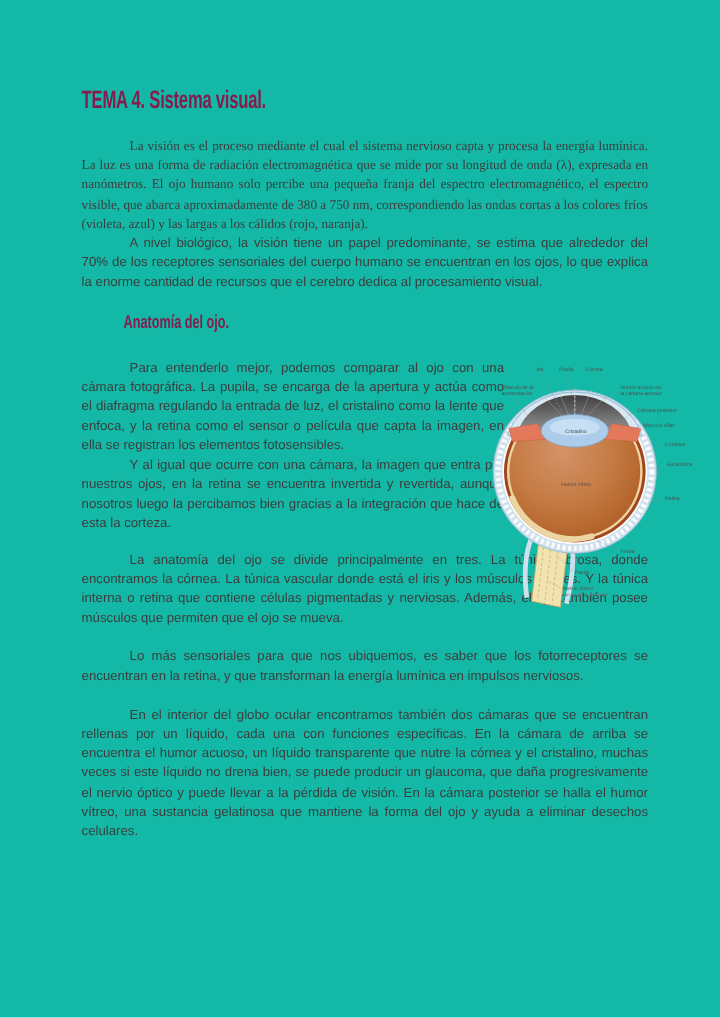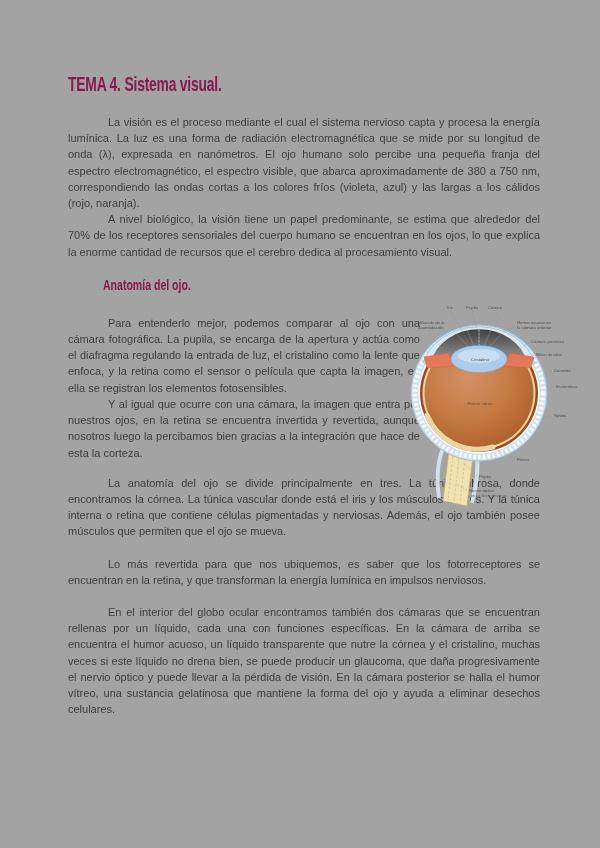--- a/index.html
+++ b/index.html
@@ -1,35 +1,35 @@
 <!DOCTYPE html>
 <html style="--heading_color: #871b4d; --body_color: #3d3d3d;"><head>
 <meta charset="utf-8">
 <style>
   html,body { margin:0; padding:0; background:#ffffff; }
   .page {
-    position:relative; width:600px; height:848px; background:#a3a3a3;
+    position:relative; width:600px; height:848px; background:#14b8a6;
     font-family:"Liberation Sans", sans-serif; overflow:hidden;
   }
   .content { position:absolute; left:68px; top:0; width:472px; }
   .doc-title {
     margin:73px 0 0 0; font-size:21px; line-height:1; font-weight:bold;
     letter-spacing:-0.3px; color:var(--heading_color,#871b4d);
     transform:scaleX(0.66); transform-origin:left top; white-space:nowrap;
   }
   .section-heading {
     margin:16px 0 0 35px; font-size:15.5px; line-height:1.1; font-weight:bold;
     color:var(--heading_color,#871b4d);
     transform:scaleX(0.68); transform-origin:left top; white-space:nowrap;
   }
   p.body {
     margin:0; font-size:11px; line-height:16.2px; color:var(--body_color,#3d3d3d);
     text-align:justify; text-indent:40px;
   }
-  p.mt-intro { margin-top:20px; }
+  p.mt-intro { margin-top:20px;font-family:Liberation Serif, serif; }
   p.mt-after-heading { margin-top:22px; }
   p.mt-block1 { margin-top:14px; }
   p.mt-block2 { margin-top:16px; }
   p.narrow { margin-right:120px; }
   p.body .b { font-weight:normal; }
   .diagram {
     position:absolute; top:300px; left:398px; width:200px; height:210px;
   }
   .diagram svg { display:block; }
   .dlabel { font-size:4.3px; fill:#4f4f4f; font-family:"Liberation Sans", sans-serif; }
@@ -46,21 +46,21 @@
 
     <p class="body mt-intro"><span>La visión es el proceso mediante el cual el sistema nervioso capta y procesa la energía lumínica. La luz es una forma de radiación electromagnética que se mide por su longitud de onda (λ), expresada en nanómetros. El ojo humano solo percibe una pequeña franja del espectro electromagnético, el espectro visible, que abarca aproximadamente de 380 a 750 nm, correspondiendo las ondas cortas a los colores fríos (violeta, azul) y las largas a los cálidos (rojo, naranja).</span></p>
     <p class="body"><span>A nivel biológico, la </span><span class="b">visión</span><span> tiene un papel predominante, se estima que alrededor del </span><span class="b">70%</span><span> de los </span><span class="b">receptores sensoriales</span><span> del cuerpo humano se encuentran en los ojos, lo que explica la enorme cantidad de recursos que el cerebro dedica al procesamiento visual.</span></p>
 
     <h2 class="section-heading">Anatomía del ojo.</h2>
 
     <p class="body mt-after-heading narrow"><span>Para entenderlo mejor, podemos comparar al ojo con una cámara fotográfica. La </span><span class="b">pupila</span><span>, se encarga de la apertura y actúa como el diafragma regulando la entrada de luz, el </span><span class="b">cristalino</span><span> como la </span><span class="b">lente</span><span> que enfoca, y la </span><span class="b">retina</span><span> como el sensor o película que capta la imagen, en ella se registran los elementos fotosensibles.</span></p>
     <p class="body narrow"><span>Y al igual que ocurre con una cámara, la imagen que entra por nuestros ojos, en la retina se encuentra invertida y revertida, aunque nosotros luego la percibamos bien gracias a la integración que hace de esta la corteza.</span></p>
 
     <p class="body mt-block1"><span>La anatomía del ojo se divide principalmente en tres. La túnica </span><span class="b">fibrosa</span><span>, donde encontramos la </span><span class="b">córnea</span><span>. La túnica </span><span class="b">vascular</span><span> donde está el </span><span class="b">iris</span><span> y los músculos ciliares. Y la túnica interna o </span><span class="b">retina</span><span> que contiene </span><span class="b">células pigmentadas</span><span> y </span><span class="b">nerviosas</span><span>. Además, el ojo también posee músculos que permiten que el ojo se mueva.</span></p>
-    <p class="body mt-block2"><span>Lo más revertida para que nos ubiquemos, es saber que los fotorreceptores se encuentran en la retina, y que transforman la energía lumínica en impulsos nerviosos.</span></p>
+    <p class="body mt-block2"><span>Lo más sensoriales para que nos ubiquemos, es saber que los fotorreceptores se encuentran en la retina, y que transforman la energía lumínica en impulsos nerviosos.</span></p>
     <p class="body mt-block2"><span>En el interior del globo ocular encontramos también dos cámaras que se encuentran rellenas por un líquido, cada una con funciones específicas. En la cámara de arriba se encuentra el </span><span class="b">humor acuoso</span><span>, un líquido transparente que nutre la córnea y el cristalino, muchas veces si este líquido no drena bien, se puede producir un glaucoma, que daña progresivamente el nervio óptico y puede llevar a la pérdida de visión. En la cámara posterior se halla el </span><span class="b">humor vítreo</span><span>, una sustancia gelatinosa que mantiene la forma del ojo y ayuda a eliminar desechos celulares.</span></p>
   </div>
 
   <div class="diagram">
     <svg viewBox="0 0 200 210" width="200" height="210">
       <defs>
         <radialGradient id="gGlobe" cx="40%" cy="35%" r="80%">
           <stop offset="0" stop-color="#d49268"></stop>
           <stop offset="0.5" stop-color="#c47a42"></stop>
           <stop offset="1" stop-color="#a9571f"></stop>

